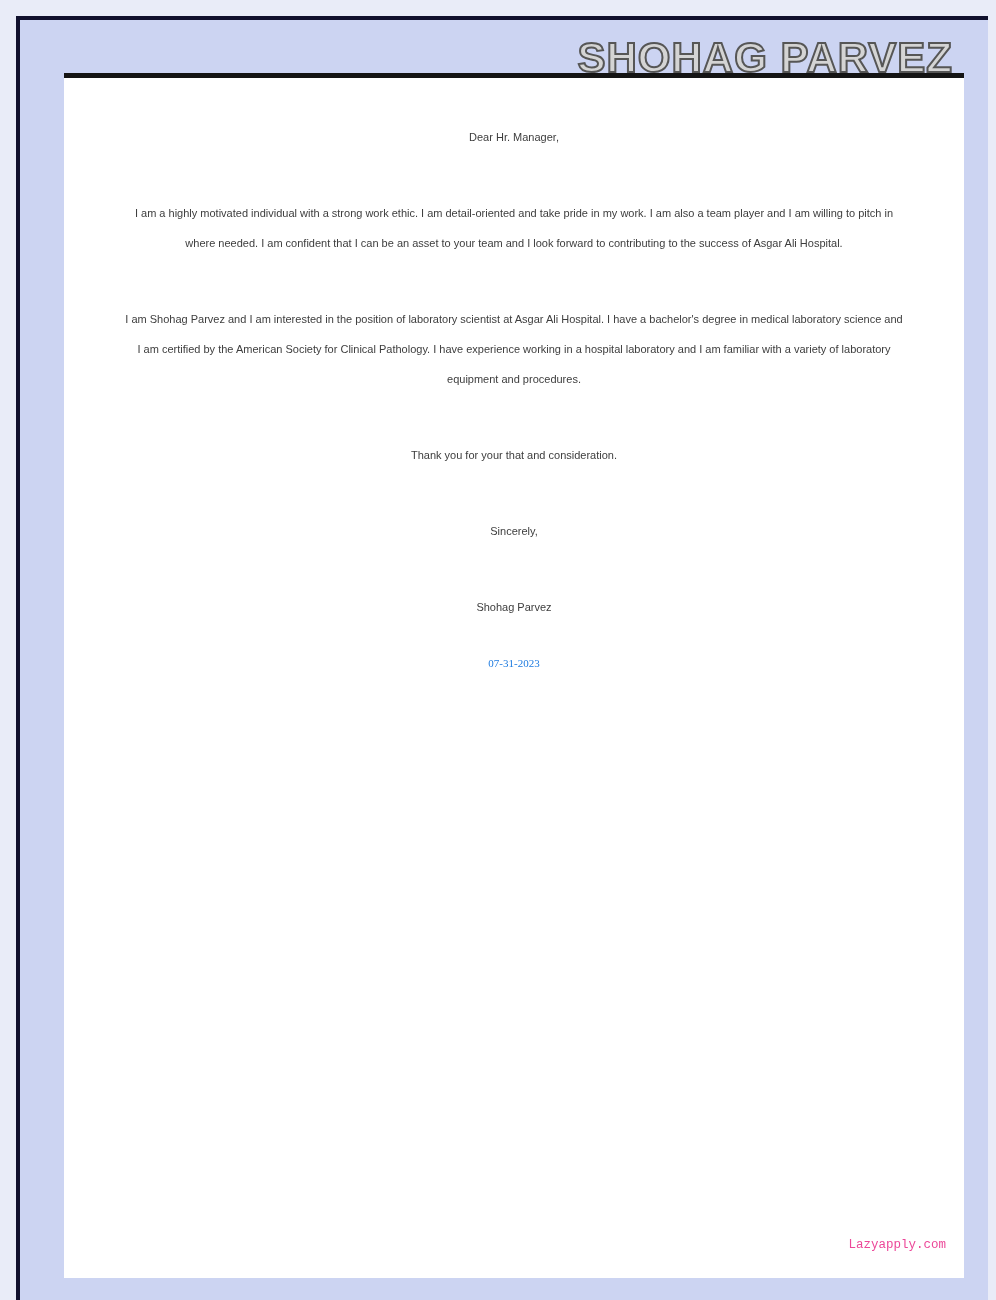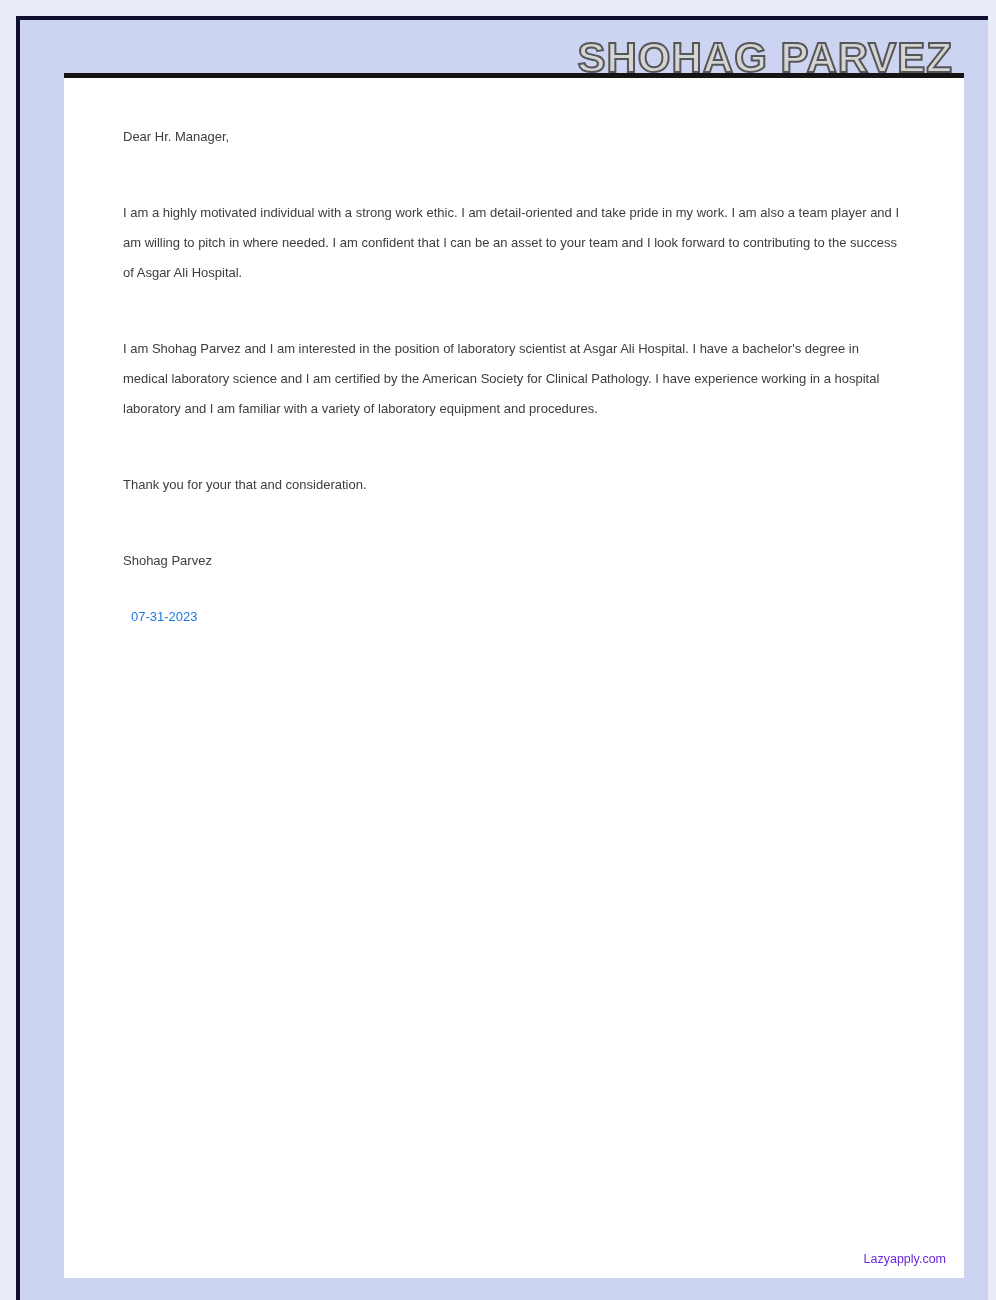--- a/index.html
+++ b/index.html
@@ -35,60 +35,64 @@
     left: 44px;
     top: 53px;
     width: 900px;
     height: 1205px;
     background: #ffffff;
     border-top: 5px solid #141414;
     padding: 36px 51px 0 51px;
   }
 
   .page p {
-    font-size: 13px;
+    font-size: 11px;
     line-height: 30px;
     color: #3d3d3d;
     margin: 0 0 30px 0;
+    text-align: center;
   }
 
   .page p.signature { margin-bottom: 10px; }
 
   .date-link {
     color: #1e7be0;
     text-decoration: none;
     cursor: pointer;
+    font-family: Liberation Serif, serif;
   }
 
   .watermark {
     position: absolute;
     right: 10px;
-    bottom: 4px;
+    bottom: 18px;
     font-size: 12.5px;
-    color: #6d28d9;
+    color: #ec4899;
     cursor: pointer;
+    font-family: Liberation Mono, monospace;
   }
 </style>
 </head>
 <body>
 
 <div class="canvas">
 
   <div class="header-name">SHOHAG PARVEZ</div>
 
   <div class="page">
 
     <p>Dear Hr. Manager,</p>
 
     <p>I am a highly motivated individual with a strong work ethic. I am detail-oriented and take pride in my work. I am also a team player and I am willing to pitch in where needed. I am confident that I can be an asset to your team and I look forward to contributing to the success of Asgar Ali Hospital.</p>
 
     <p>I am Shohag Parvez and I am interested in the position of laboratory scientist at Asgar Ali Hospital. I have a bachelor's degree in medical laboratory science and I am certified by the American Society for Clinical Pathology. I have experience working in a hospital laboratory and I am familiar with a variety of laboratory equipment and procedures.</p>
 
     <p>Thank you for your that and consideration.</p>
 
+    <p>Sincerely,</p>
 
     <p class="signature">Shohag Parvez</p>
 
     <p>
       <a class="date-link">07-31-2023</a>
     </p>
 
     <div class="watermark">Lazyapply.com</div>
 
   </div>

